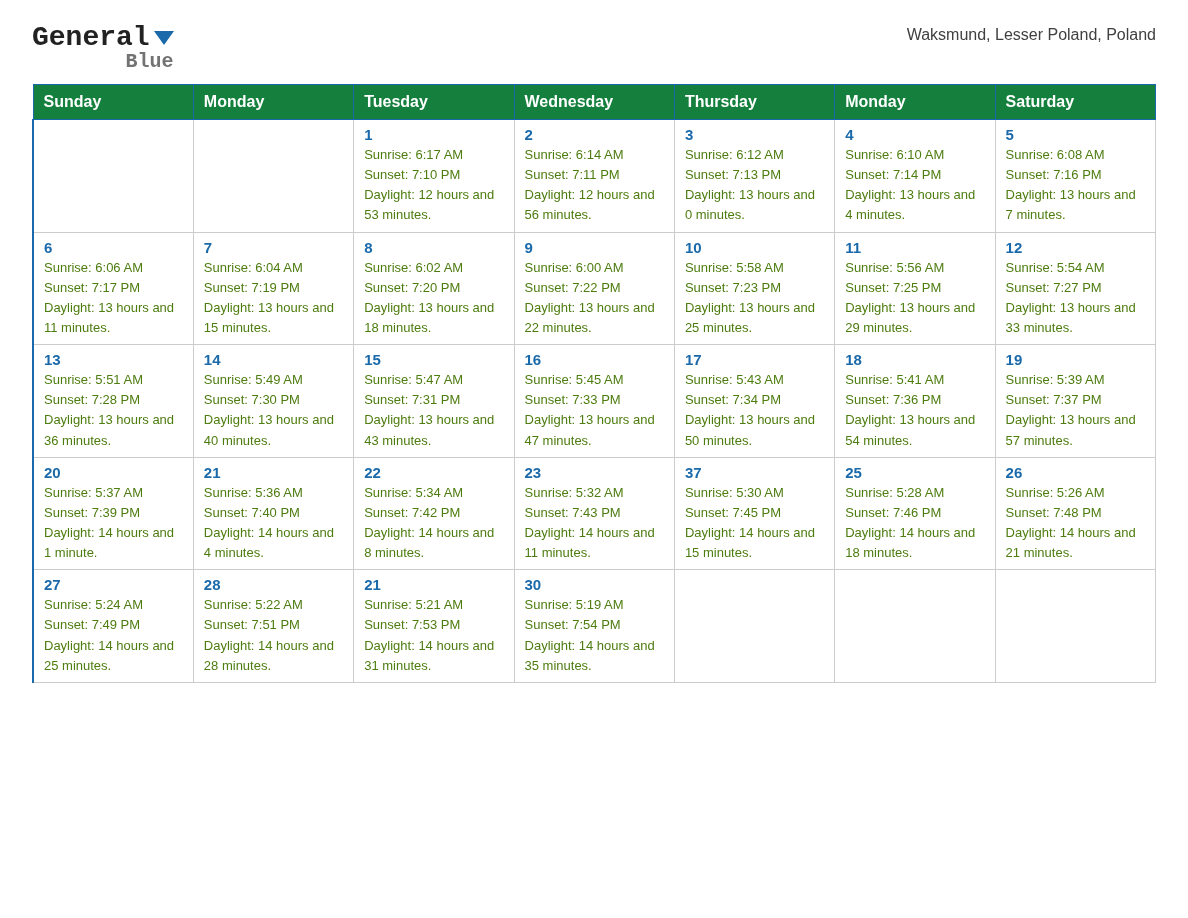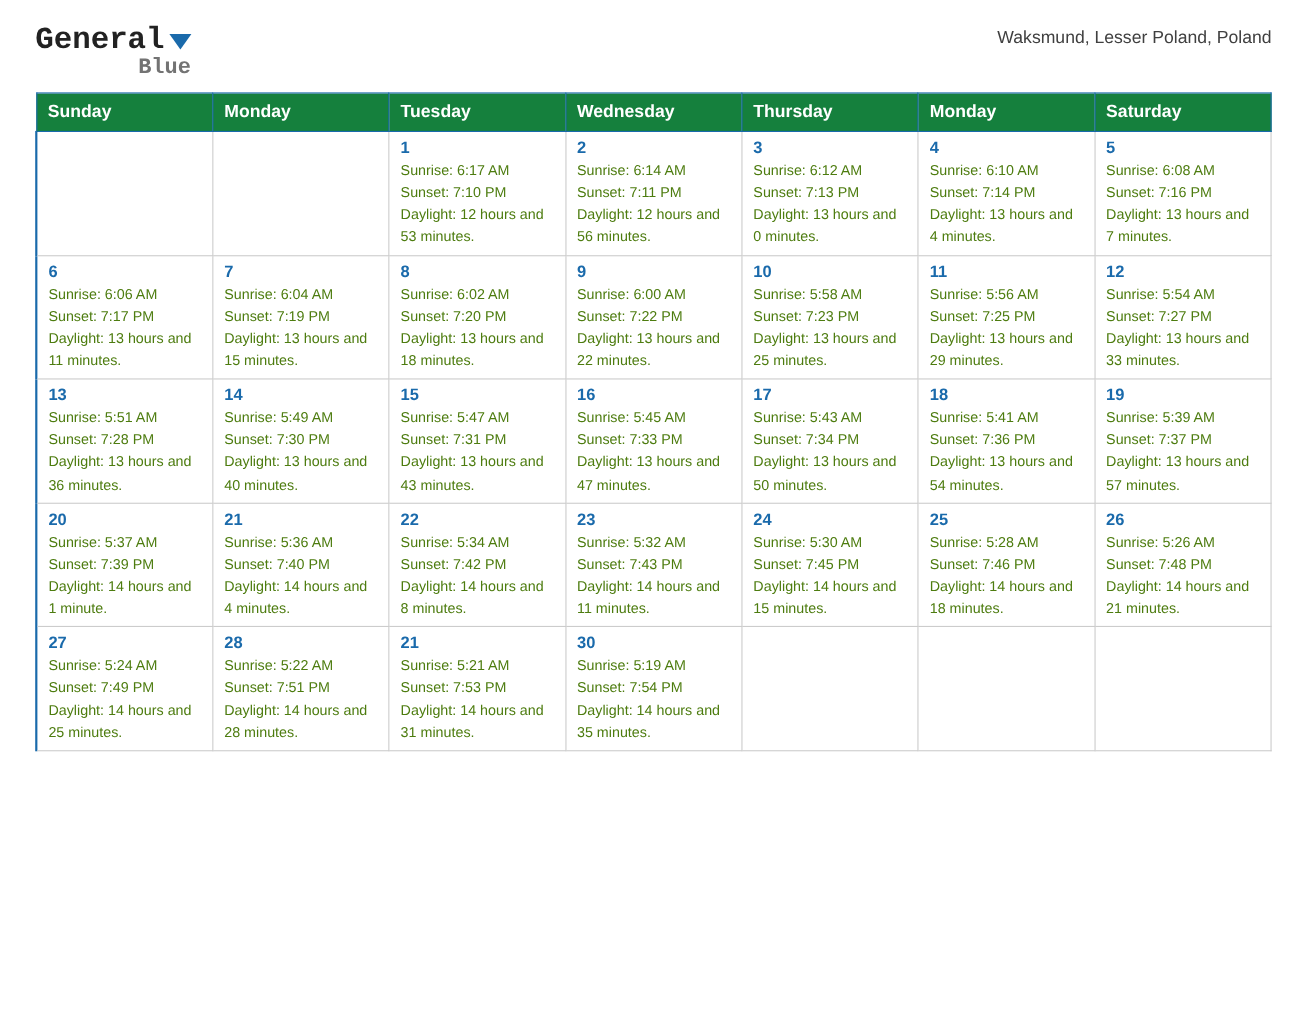--- a/index.html
+++ b/index.html
@@ -230,21 +230,21 @@
         </td>
         <td>
           <span class="day-number">22</span>
           <div class="day-info">Sunrise: 5:34 AM<br>Sunset: 7:42 PM<br>Daylight: 14 hours and 8 minutes.</div>
         </td>
         <td>
           <span class="day-number">23</span>
           <div class="day-info">Sunrise: 5:32 AM<br>Sunset: 7:43 PM<br>Daylight: 14 hours and 11 minutes.</div>
         </td>
         <td>
-          <span class="day-number">24</span>
+          <span class="day-number">37</span>
           <div class="day-info">Sunrise: 5:30 AM<br>Sunset: 7:45 PM<br>Daylight: 14 hours and 15 minutes.</div>
         </td>
         <td>
           <span class="day-number">25</span>
           <div class="day-info">Sunrise: 5:28 AM<br>Sunset: 7:46 PM<br>Daylight: 14 hours and 18 minutes.</div>
         </td>
         <td>
           <span class="day-number">26</span>
           <div class="day-info">Sunrise: 5:26 AM<br>Sunset: 7:48 PM<br>Daylight: 14 hours and 21 minutes.</div>
         </td>

